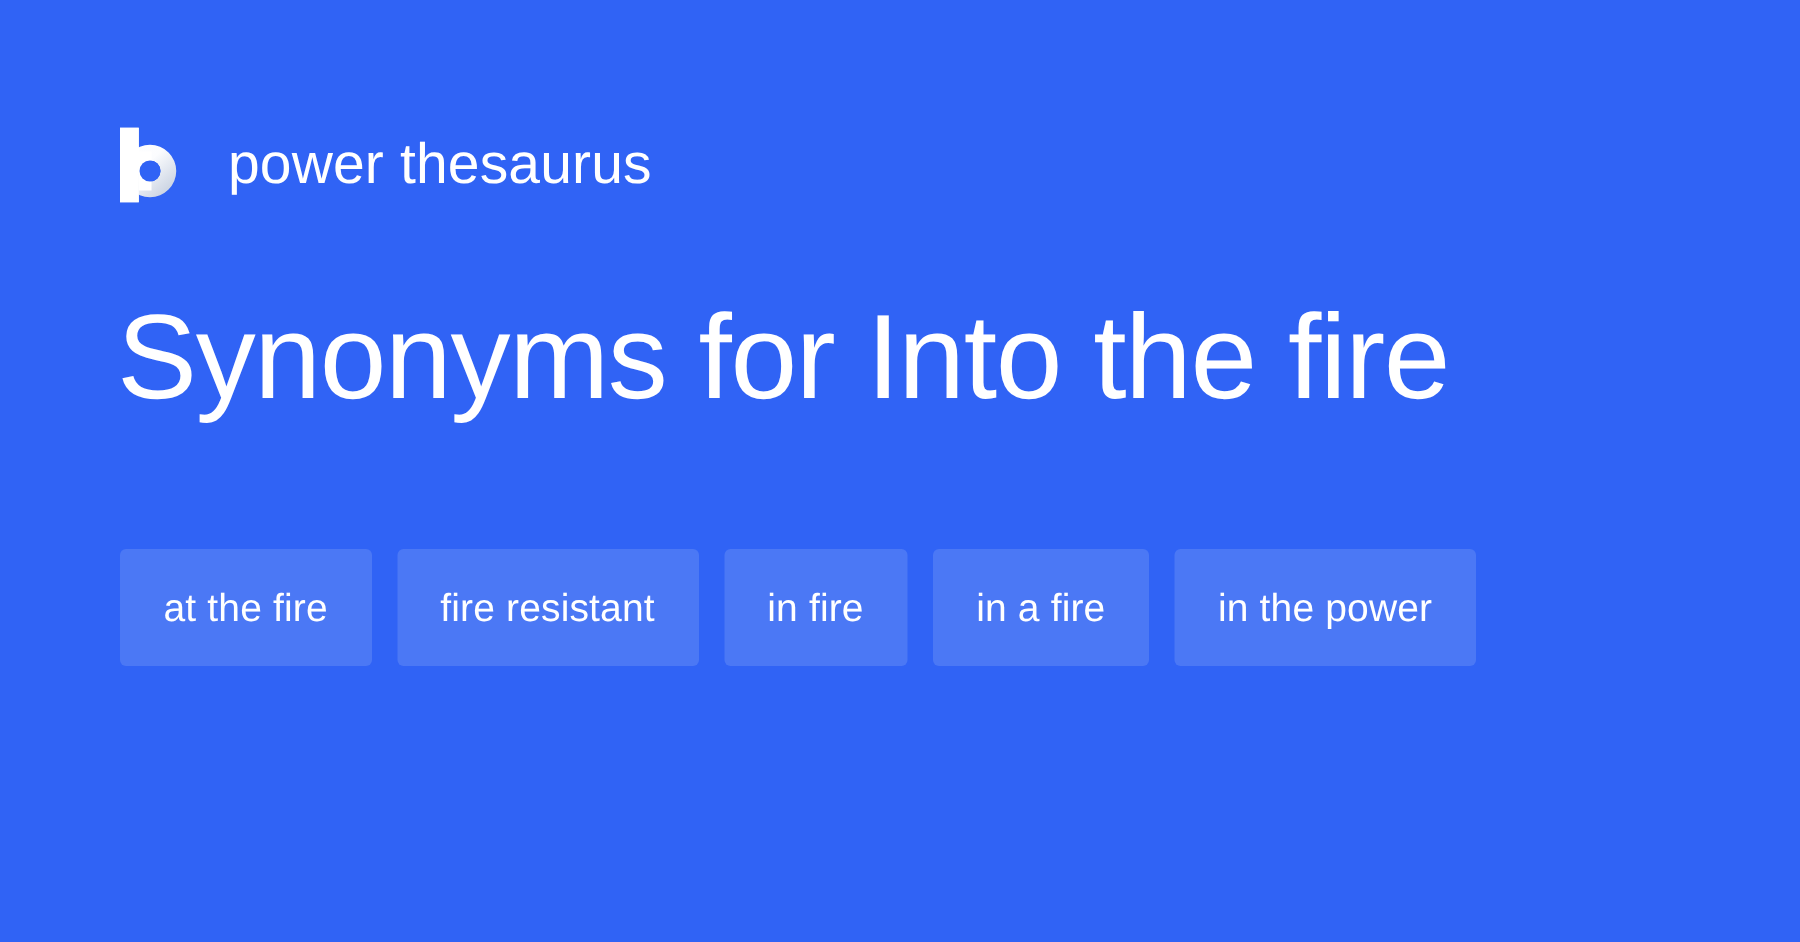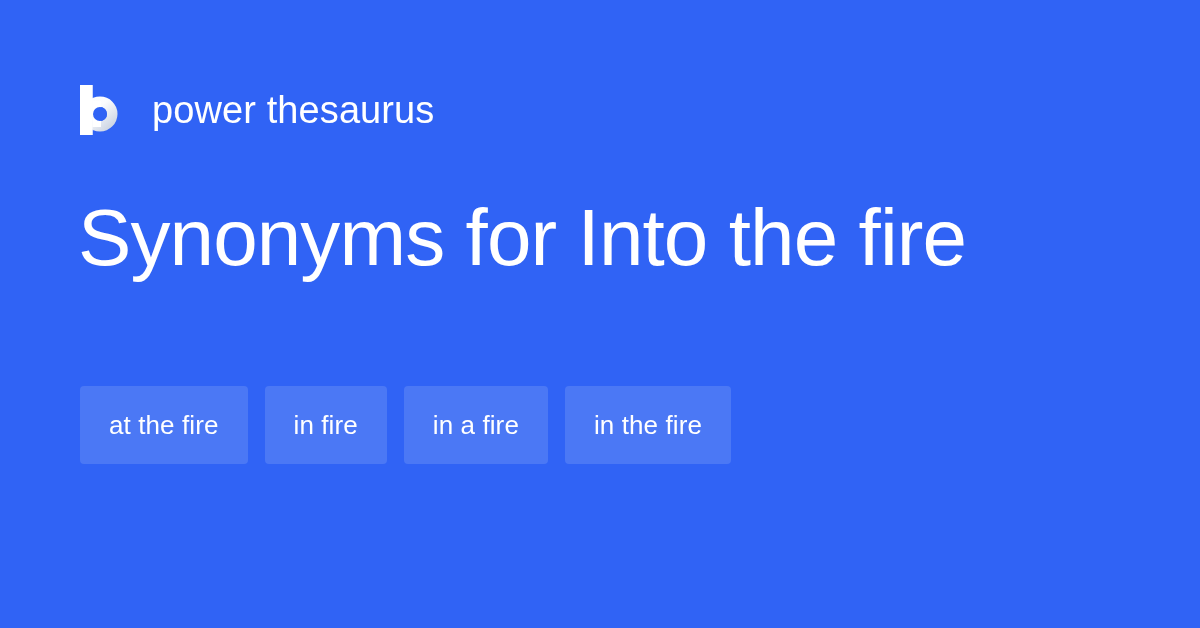--- a/index.html
+++ b/index.html
@@ -62,21 +62,21 @@
     line-height: 1.06;
     color: #ffffff;
     letter-spacing: -0.9px;
     white-space: nowrap;
   }
 
   
   .chips {
     position: absolute;
     left: 80px;
-    top: 386px;
+    top: 366px;
     width: 1060px;
     display: flex;
     flex-wrap: wrap;
     gap: 28px 17px;
     align-content: flex-start;
   }
 
   .chip {
     height: 78px;
     box-sizing: border-box;
@@ -124,18 +124,19 @@
         <circle cx="20" cy="29" r="7" fill="#3063f5"></circle>
       </svg>
     </span>
     <span class="brand-name">power thesaurus</span>
   </div>
 
   <h1 class="headline">Synonyms for Into the fire</h1>
 
   <div class="chips">
     <span class="chip">at the fire</span>
+    <span class="chip">fire resistant</span>
     <span class="chip">in fire</span>
     <span class="chip">in a fire</span>
-    <span class="chip">in the fire</span>
+    <span class="chip">in the power</span>
   </div>
 
 </div>
 
 </body></html>

